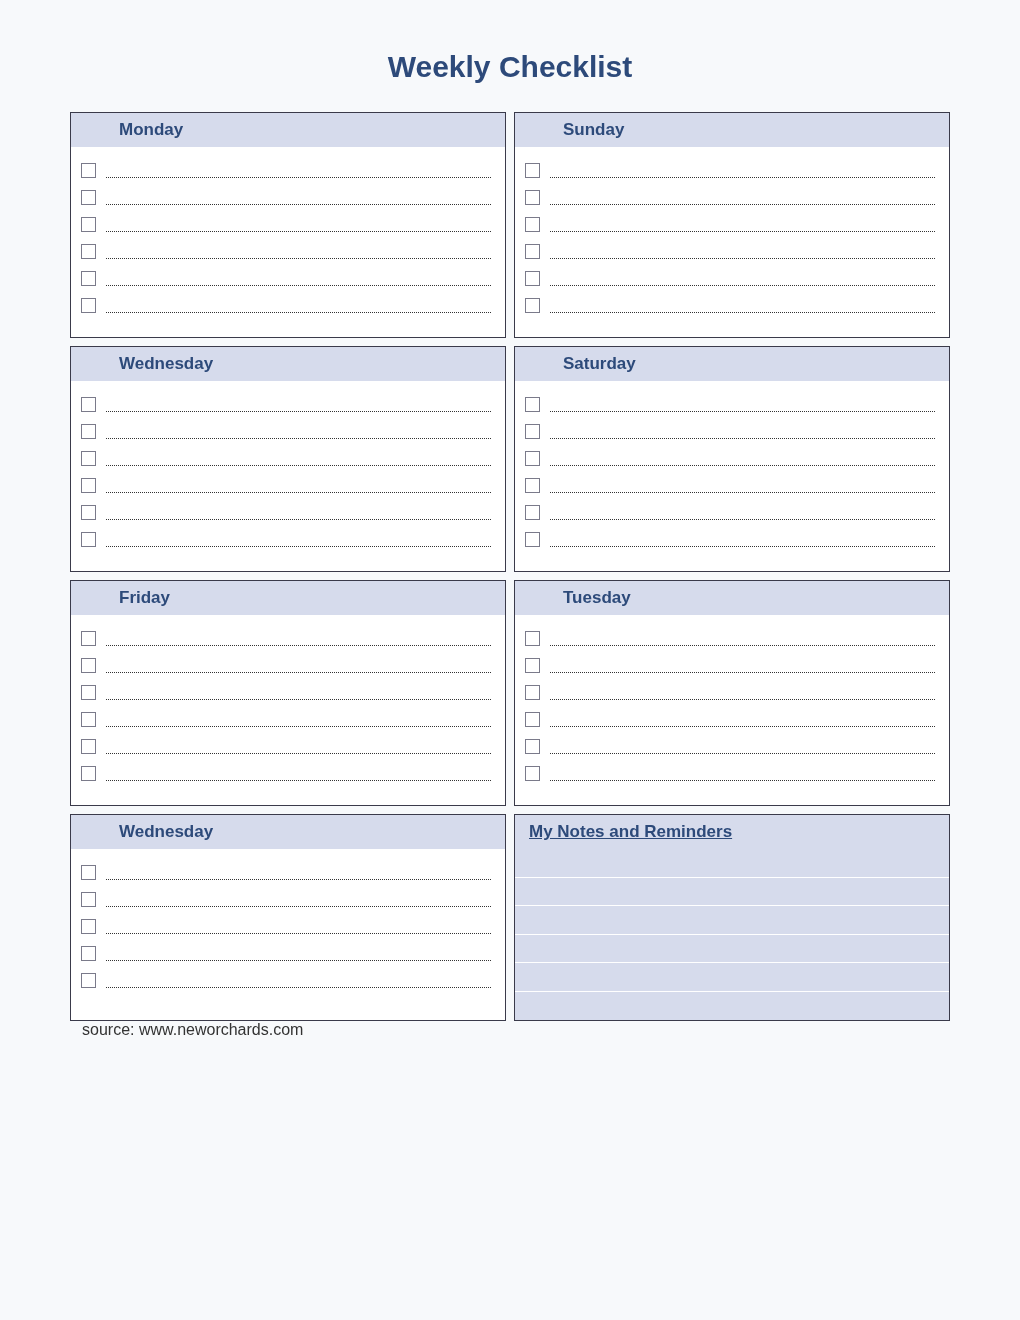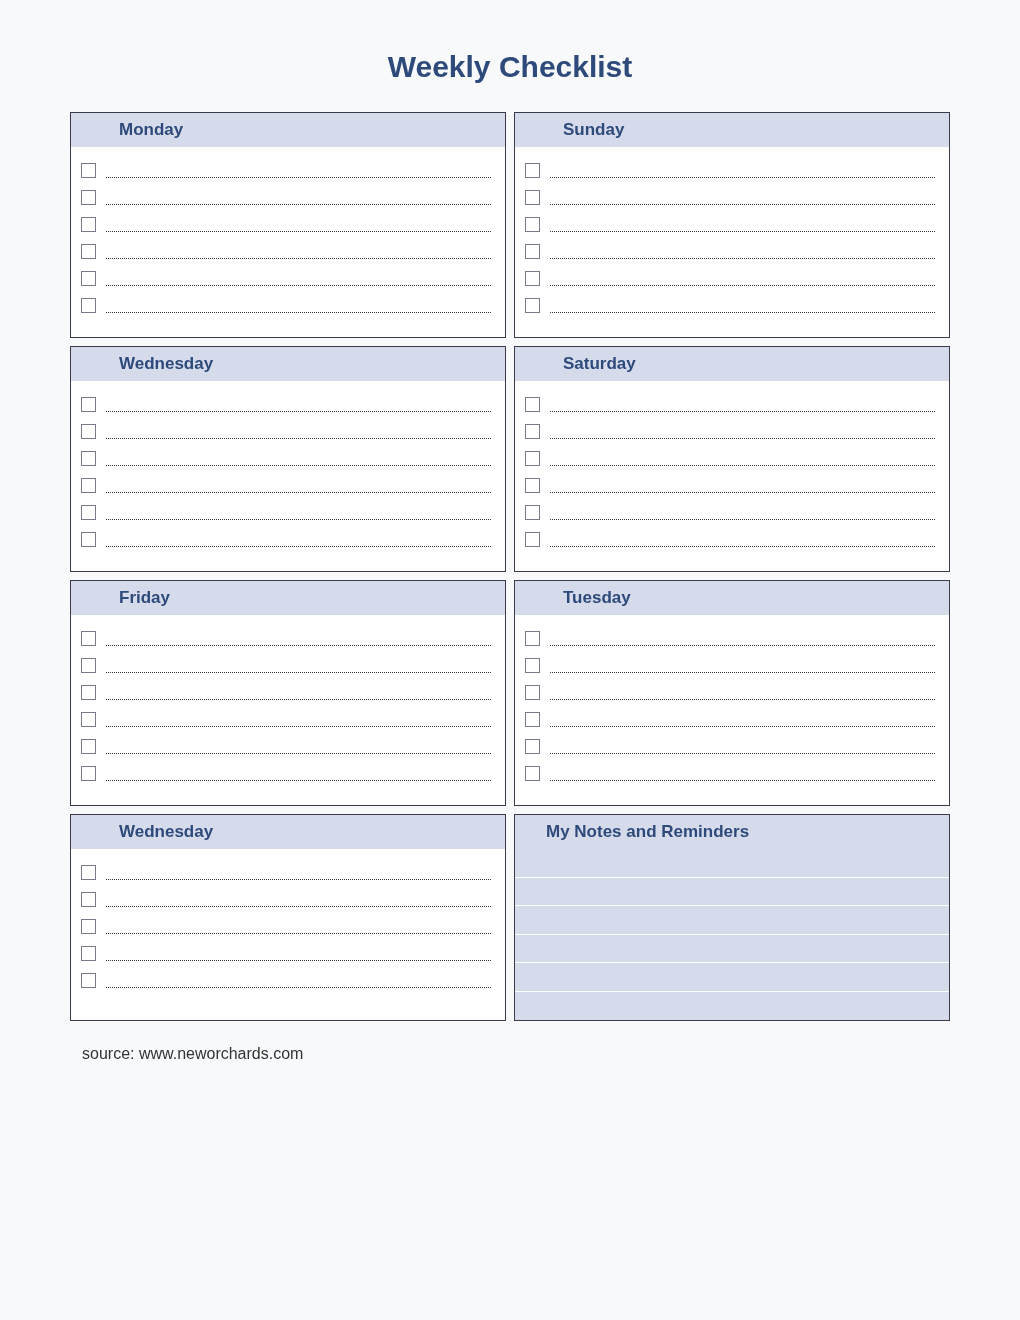--- a/index.html
+++ b/index.html
@@ -66,21 +66,20 @@
     background: #d6dbec;
   }
   .notes-row {
     height: 28.5px;
     border-bottom: 1px solid #fff;
     background: #d6dbec;
   }
   .notes-row:last-child { border-bottom: none; }
   .sunday-body { padding-bottom: 22px; }
   .source {
-    margin-top: 24px;
     font-size: 16px;
     color: #333;
     padding-left: 12px;
   }
 </style>
 </head>
 <body>
 
 <div class="title">Weekly Checklist</div>
 
@@ -286,21 +285,21 @@
           <div class="line"></div>
         </div>
       <div class="row">
           <div class="checkbox"></div>
           <div class="line"></div>
         </div>
     </div>
   </div>
 
   <div class="card">
-    <div class="card-header" style="padding-left:31px;">My Notes and Reminders</div>
+    <div class="card-header" style="padding-left:14px;text-decoration:underline;">My Notes and Reminders</div>
     <div class="notes-body">
       <div class="notes-row"></div>
       <div class="notes-row"></div>
       <div class="notes-row"></div>
       <div class="notes-row"></div>
       <div class="notes-row"></div>
       <div class="notes-row"></div>
     </div>
   </div>
 

